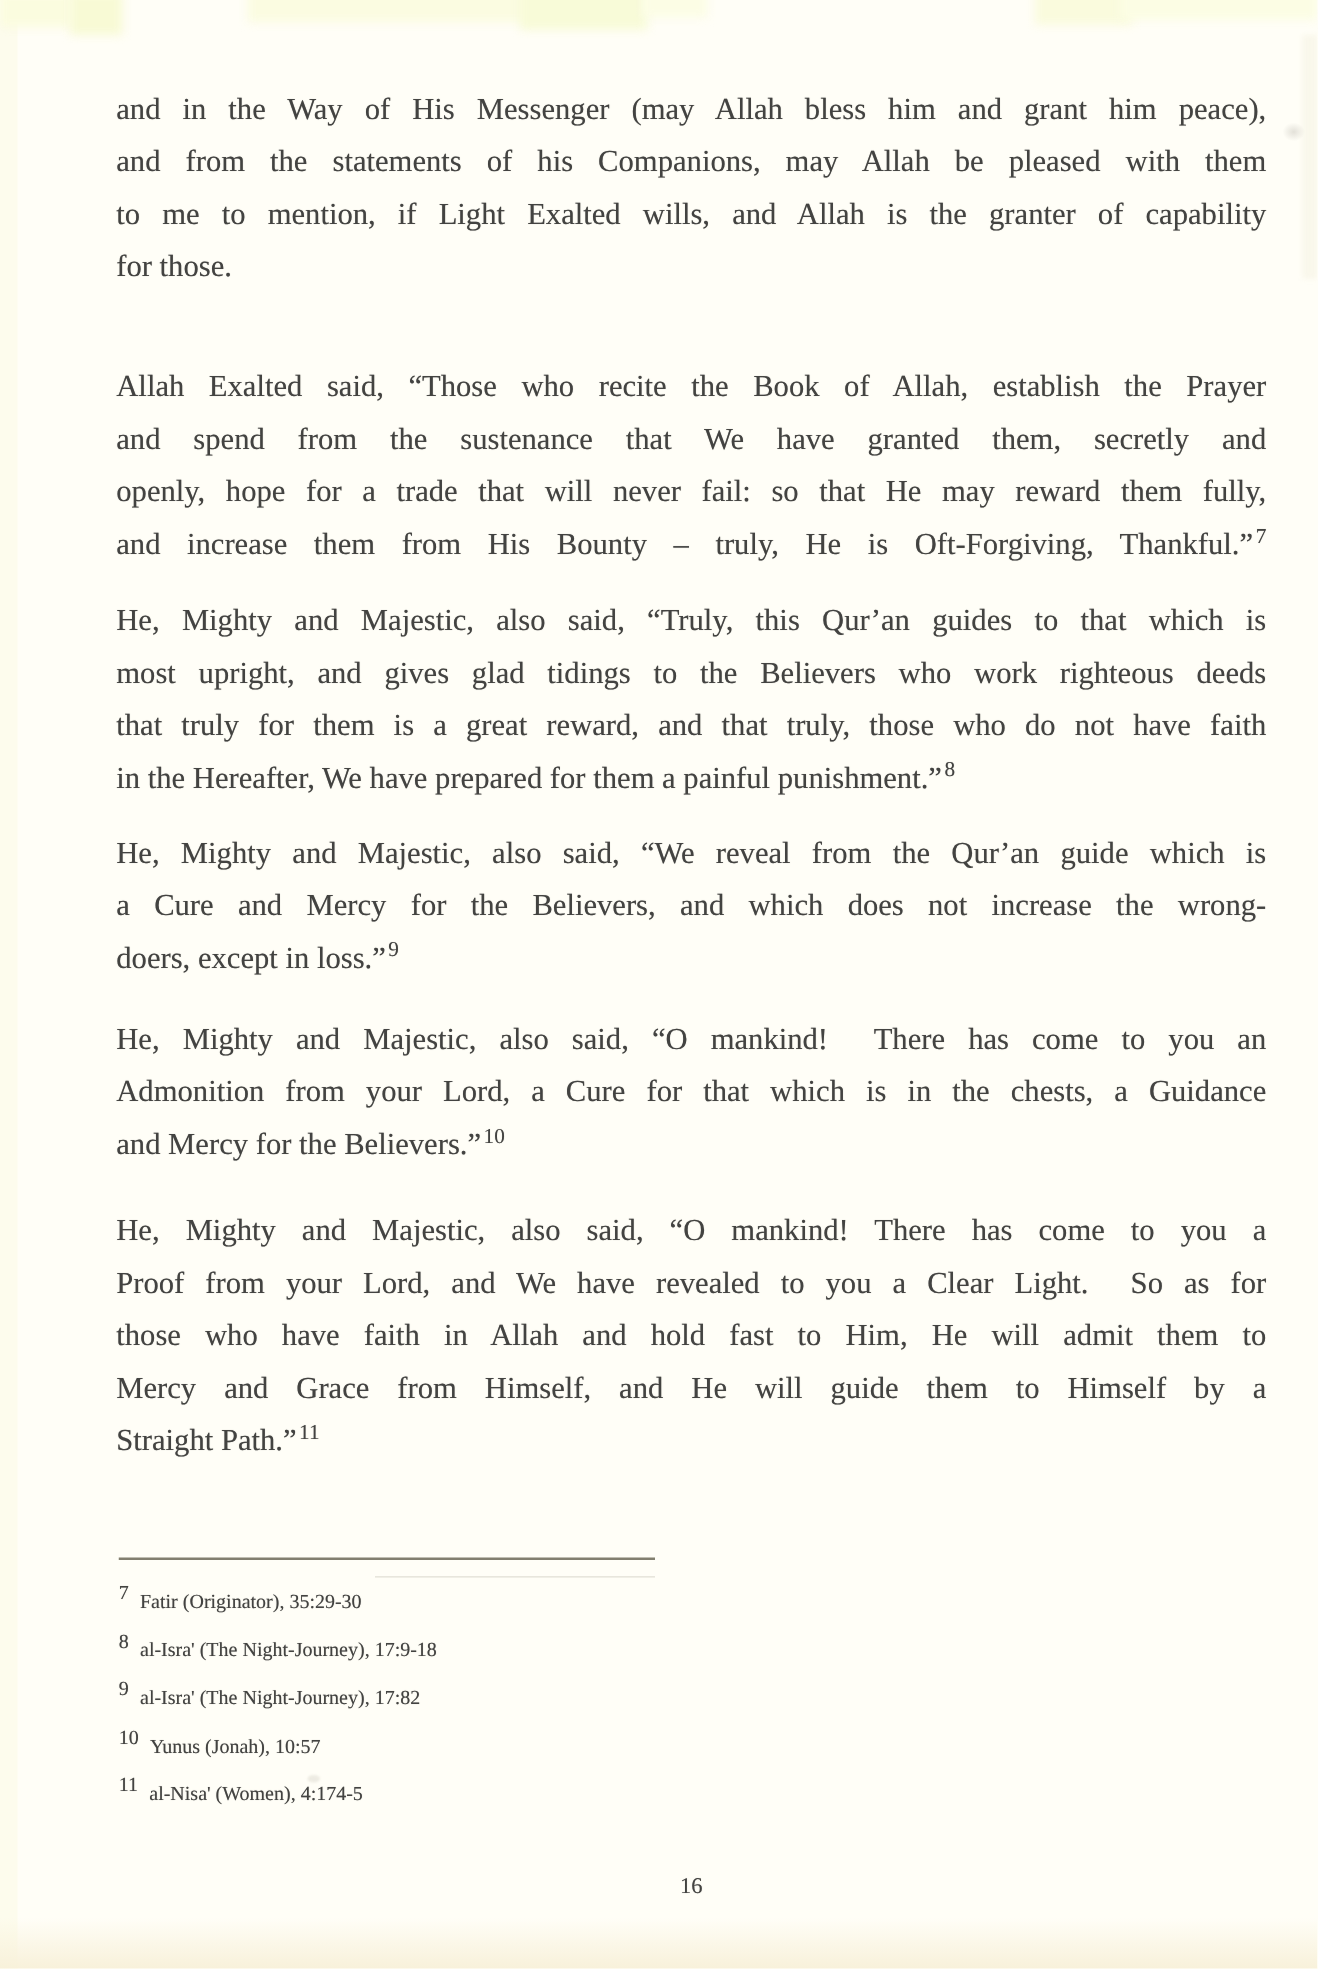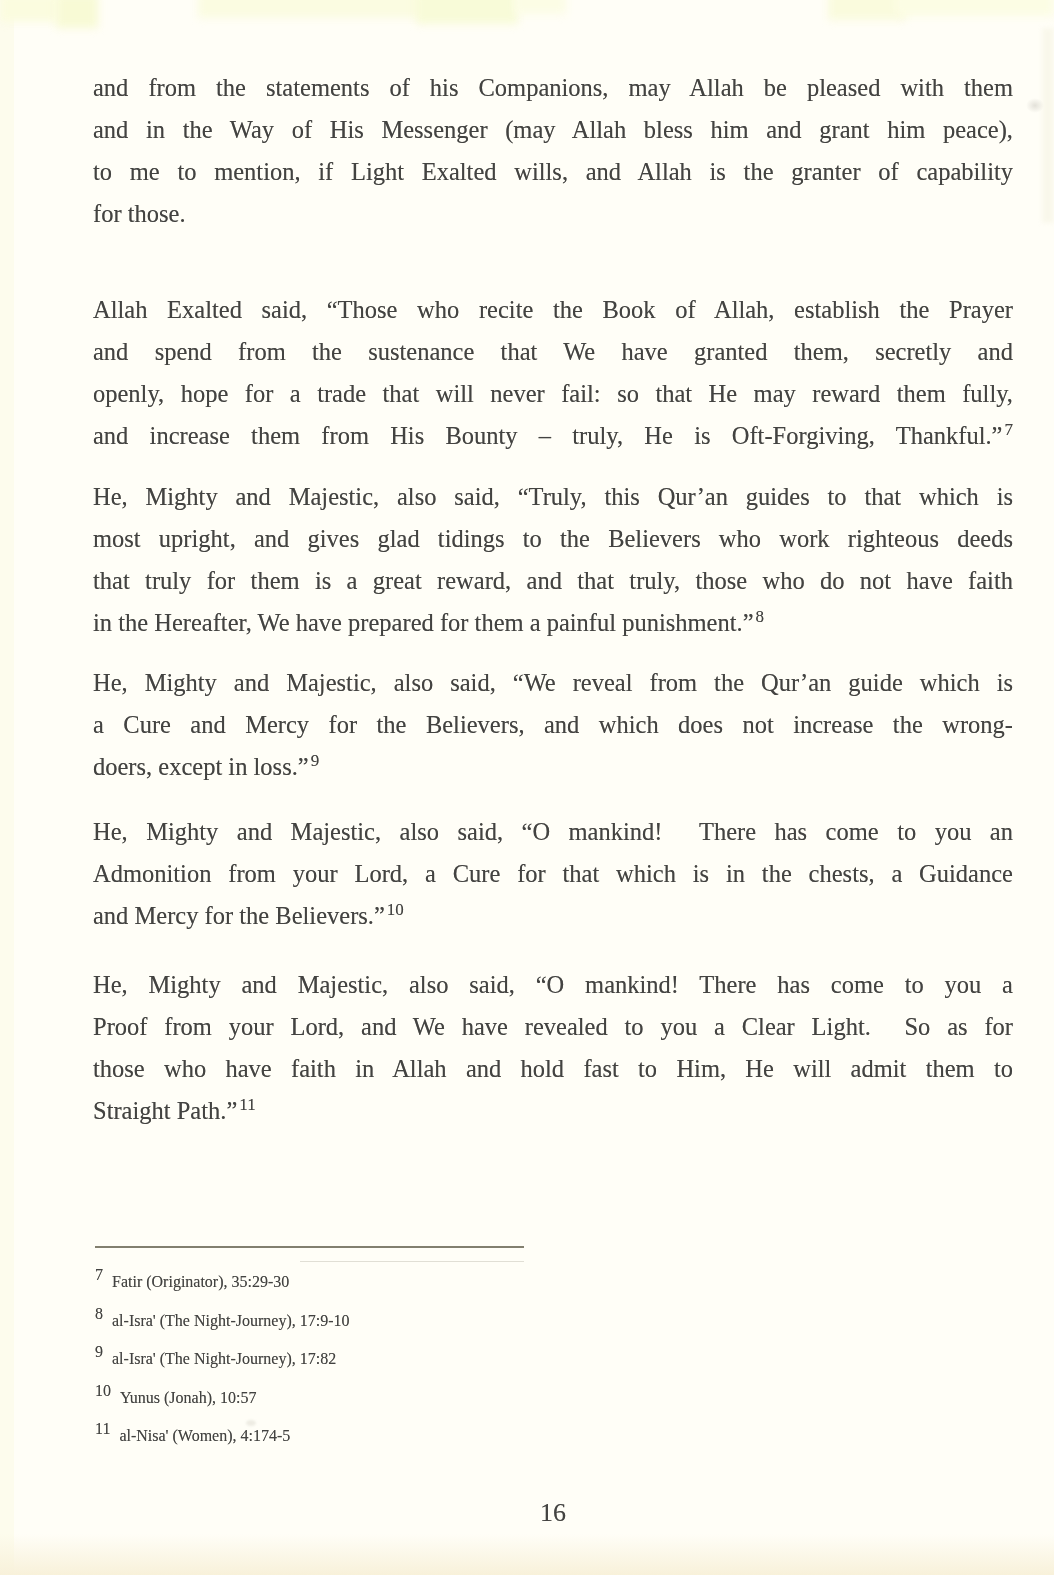--- a/index.html
+++ b/index.html
@@ -15,21 +15,21 @@
   .par .line.last{text-align-last:left;}
   .par .line.last.full{text-align-last:justify;}
   .p1{top:67px}.p2{top:289px}.p3{top:476px}.p4{top:662px}.p5{top:811px}.p6{top:964px}
   sup.ref{font-size:17px;line-height:0;vertical-align:9px;margin-left:2px;}
   
   .rule{position:absolute;left:95px;top:1246px;width:429px;height:2px;background:#827f6f;}
   .rule-echo{position:absolute;left:300px;top:1261px;width:224px;height:1px;background:#9a9788;opacity:.3;}
   .footnotes{position:absolute;left:95px;top:1263px;width:760px;font-size:16px;line-height:38.5px;}
   .fn{white-space:nowrap;}
   .fnm{display:inline-block;position:relative;top:-7px;margin-right:9px;}
-  .page-num{position:absolute;left:93px;top:1498px;width:920px;text-align:center;font-size:26px;}
+  .page-num{position:absolute;left:93px;top:1498px;width:920px;text-align:center;font-size:18px;}
   
   .art{position:absolute;pointer-events:none;}
   .a1{left:0;top:-6px;width:58px;height:28px;background:#fbfcdf;filter:blur(4px);}
   .a2{left:56px;top:-6px;width:42px;height:34px;background:#f8fad5;filter:blur(4px);}
   .a3{left:198px;top:-8px;width:228px;height:26px;background:#fbfce1;filter:blur(4px);}
   .a4{left:416px;top:-8px;width:102px;height:32px;background:#f8fbd8;filter:blur(4px);}
   .a5{left:514px;top:-8px;width:52px;height:22px;background:#fcfde5;filter:blur(4px);}
   .a6{left:828px;top:-8px;width:78px;height:28px;background:#fafbdd;filter:blur(4px);}
   .a7{left:896px;top:-8px;width:158px;height:24px;background:#fcfde4;filter:blur(4px);}
   .a8{left:1026px;top:98px;width:18px;height:15px;border-radius:50%;
@@ -52,22 +52,22 @@
   <div class="art a5"></div>
   <div class="art a6"></div>
   <div class="art a7"></div>
   <div class="art a11"></div>
   <div class="art a8"></div>
   <div class="art a12"></div>
   <div class="art a9"></div>
 
   <div>
       <div class="par p1">
+        <div class="line">and in the Way of His Messenger (may Allah bless him and grant him peace),</div>
         <div class="line">and from the statements of his Companions, may Allah be pleased with them</div>
-        <div class="line">and in the Way of His Messenger (may Allah bless him and grant him peace),</div>
         <div class="line">to me to mention, if Light Exalted wills, and Allah is the granter of capability</div>
         <div class="line last">for those.</div>
       </div>
       <div class="par p2">
         <div class="line">Allah Exalted said, “Those who recite the Book of Allah, establish the Prayer</div>
         <div class="line">and spend from the sustenance that We have granted them, secretly and</div>
         <div class="line">openly, hope for a trade that will never fail: so that He may reward them fully,</div>
         <div class="line last full">and increase them from His Bounty – truly, He is Oft-Forgiving, Thankful.”<sup class="ref">7</sup></div>
       </div>
       <div class="par p3">
@@ -83,29 +83,30 @@
       </div>
       <div class="par p5">
         <div class="line">He, Mighty and Majestic, also said, “O mankind!&nbsp; There has come to you an</div>
         <div class="line">Admonition from your Lord, a Cure for that which is in the chests, a Guidance</div>
         <div class="line last">and Mercy for the Believers.”<sup class="ref">10</sup></div>
       </div>
       <div class="par p6">
         <div class="line">He, Mighty and Majestic, also said, “O mankind! There has come to you a</div>
         <div class="line">Proof from your Lord, and We have revealed to you a Clear Light.&nbsp; So as for</div>
         <div class="line">those who have faith in Allah and hold fast to Him, He will admit them to</div>
+        <div class="line">Mercy and Grace from Himself, and He will guide them to Himself by a</div>
         <div class="line last">Straight Path.”<sup class="ref">11</sup></div>
       </div>
     </div>
 
   <div class="rule"></div>
   <div class="rule-echo"></div>
 
   <div class="footnotes">
       <div class="fn"><span class="fnm">7</span><span>Fatir (Originator), 35:29-30</span></div>
-      <div class="fn"><span class="fnm">8</span><span>al-Isra' (The Night-Journey), 17:9-10</span></div>
+      <div class="fn"><span class="fnm">8</span><span>al-Isra' (The Night-Journey), 17:9-18</span></div>
       <div class="fn"><span class="fnm">9</span><span>al-Isra' (The Night-Journey), 17:82</span></div>
       <div class="fn"><span class="fnm">10</span><span>Yunus (Jonah), 10:57</span></div>
       <div class="fn"><span class="fnm">11</span><span>al-Nisa' (Women), 4:174-5</span></div>
     </div>
 
   <div class="page-num">16</div>
 </div>
 
 </body></html>

